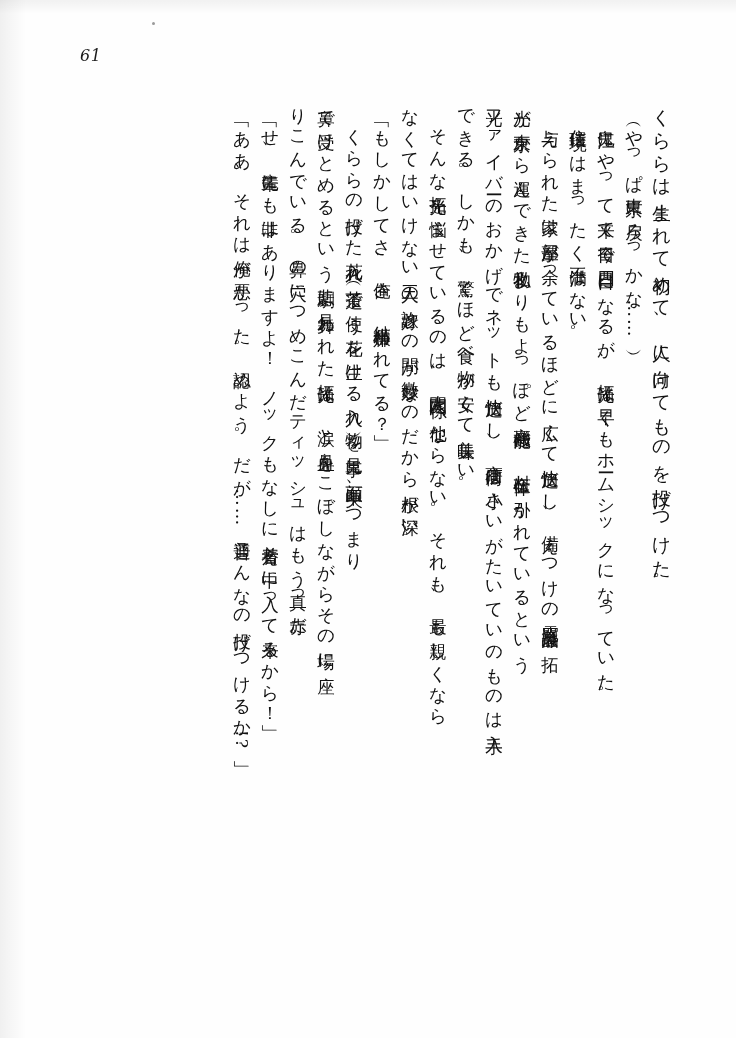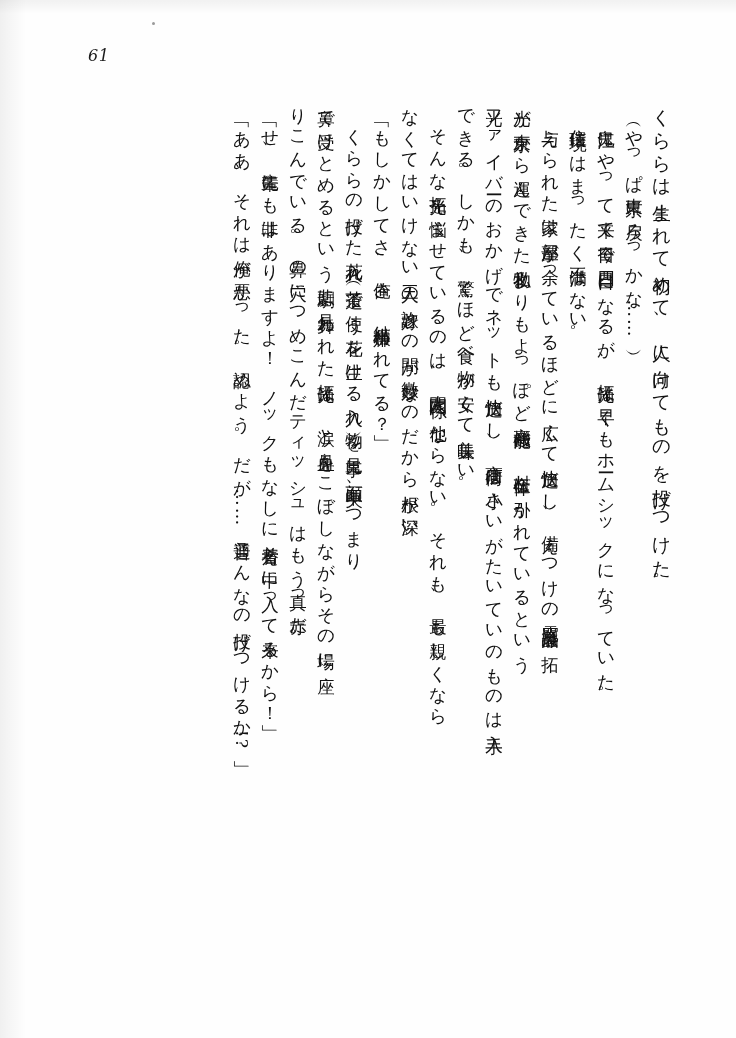--- a/index.html
+++ b/index.html
@@ -19,21 +19,21 @@
   
   #page {
     position: absolute;
     inset: 0;
     background: #fefefe;
   }
 
   
   #page-number {
     position: absolute;
-    left: 88px;
+    left: 80px;
     top: 46px;
     font-family: "DejaVu Serif", "Liberation Serif", serif;
     font-style: italic;
     font-size: 16px;
     color: #1a1a1a;
     letter-spacing: 0.5px;
   }
 
   
   #body-text {

